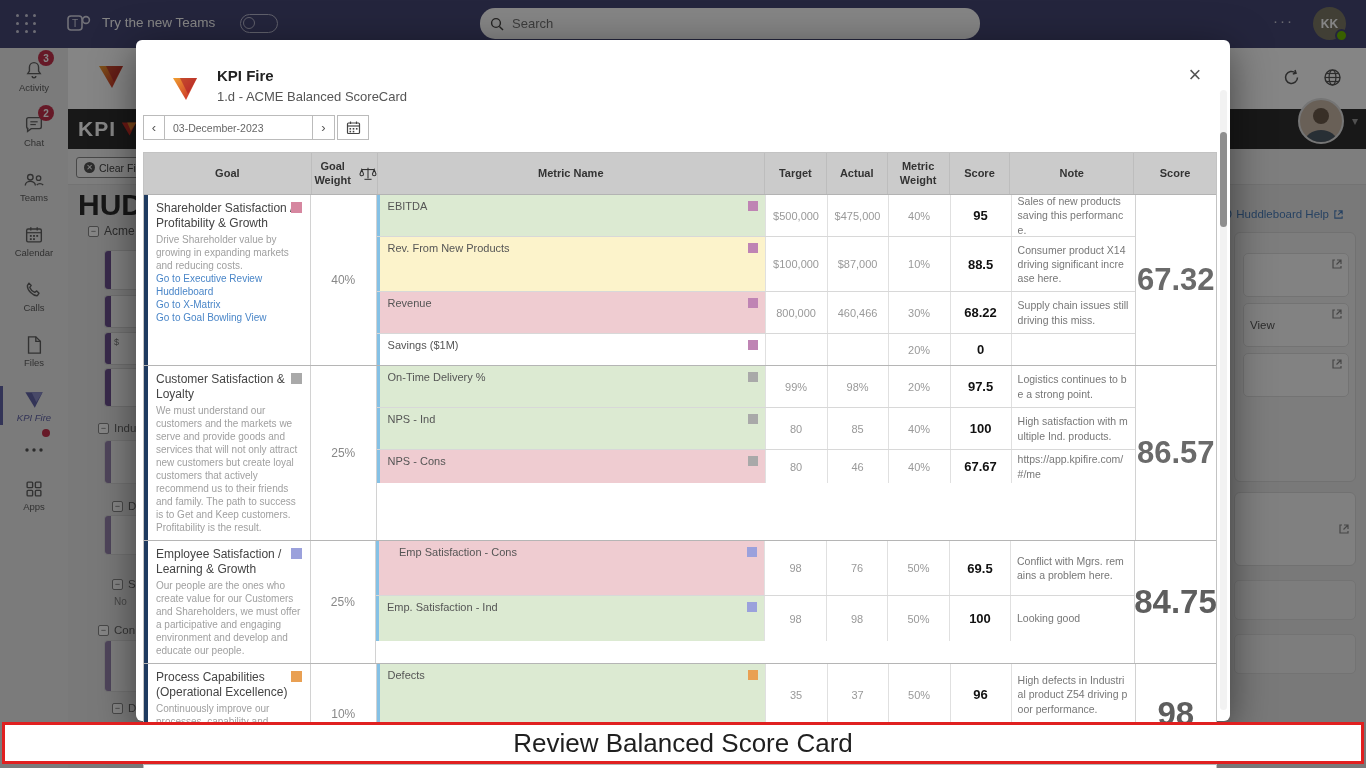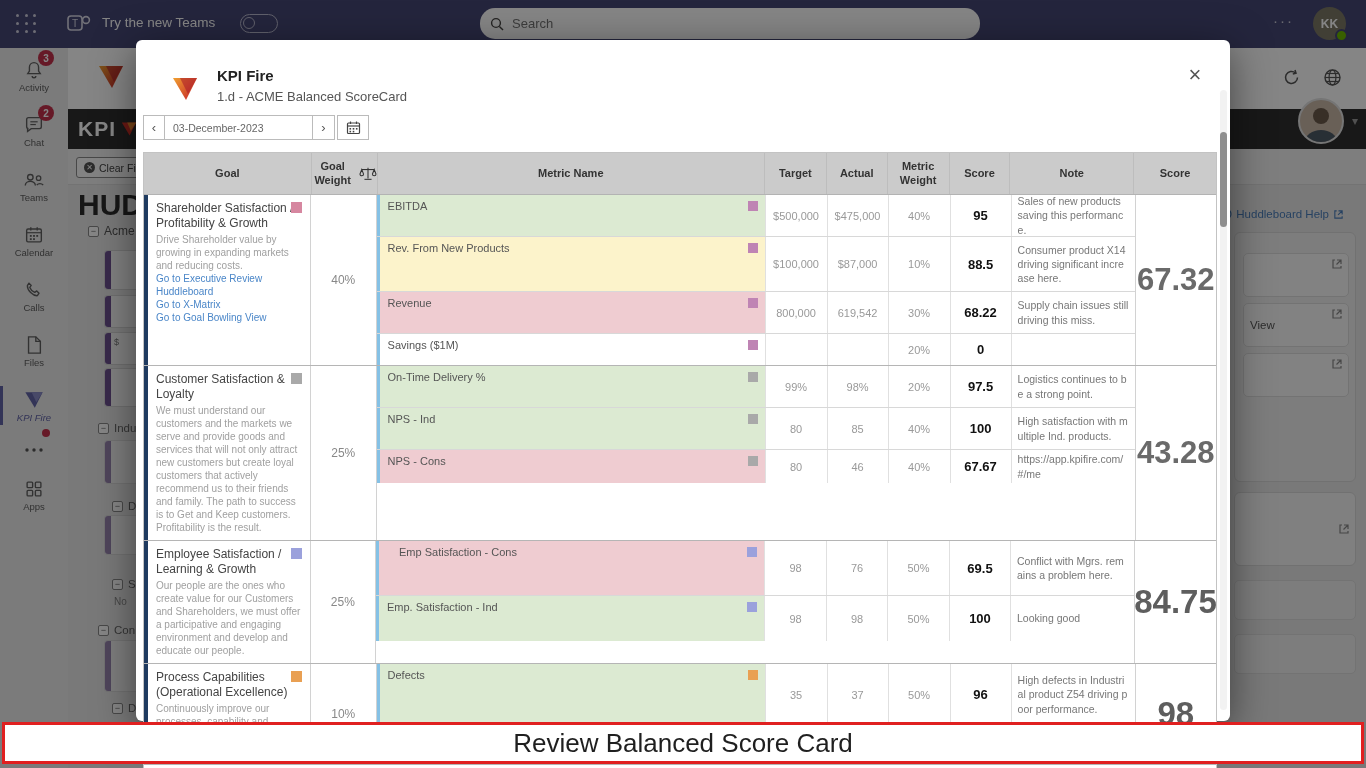--- a/index.html
+++ b/index.html
@@ -517,21 +517,21 @@
               <div class="m-name" style="background: rgb(252, 243, 203);">Rev. From New Products<span class="m-sq" style="background: rgb(191, 132, 180);"></span></div>
               <div class="m-val">$100,000</div>
               <div class="m-val actual">$87,000</div>
               <div class="m-val">10%</div>
               <div class="m-score">88.5</div>
               <div class="m-note">Consumer product X14 driving significant increase here.</div>
             </div>
             <div class="m-row" style="height: 42px;">
               <div class="m-name" style="background: rgb(239, 204, 209);">Revenue<span class="m-sq" style="background: rgb(191, 132, 180);"></span></div>
               <div class="m-val">800,000</div>
-              <div class="m-val actual">619,542</div>
+              <div class="m-val actual">460,466</div>
               <div class="m-val">30%</div>
               <div class="m-score">68.22</div>
               <div class="m-note">Supply chain issues still driving this miss.</div>
             </div>
             <div class="m-row" style="height: 31px;">
               <div class="m-name" style="background: rgb(255, 255, 255);">Savings ($1M)<span class="m-sq" style="background: rgb(191, 132, 180);"></span></div>
               <div class="m-val"></div>
               <div class="m-val actual"></div>
               <div class="m-val">20%</div>
               <div class="m-score">0</div>
@@ -566,21 +566,21 @@
             </div>
             <div class="m-row" style="height: 33px;">
               <div class="m-name" style="background: rgb(239, 204, 209);">NPS - Cons<span class="m-sq" style="background: rgb(169, 169, 169);"></span></div>
               <div class="m-val">80</div>
               <div class="m-val actual">46</div>
               <div class="m-val">40%</div>
               <div class="m-score">67.67</div>
               <div class="m-note">https://app.kpifire.com/#/me</div>
             </div>
           </div>
-          <div class="gscore-cell">43.28</div>
+          <div class="gscore-cell">86.57</div>
         </div>
         <div class="grp">
           <div class="goal-cell">
             <div class="goal-name">Employee Satisfaction / Learning &amp; Growth</div>
             <span class="goal-sq" style="background: rgb(155, 161, 220);"></span>
             <div class="goal-desc">Our people are the ones who create value for our Customers and Shareholders, we must offer a participative and engaging environment and develop and educate our people.</div>
           </div>
           <div class="weight-cell">25%</div>
           <div class="metrics-col">
             <div class="m-row" style="height: 55px;">

